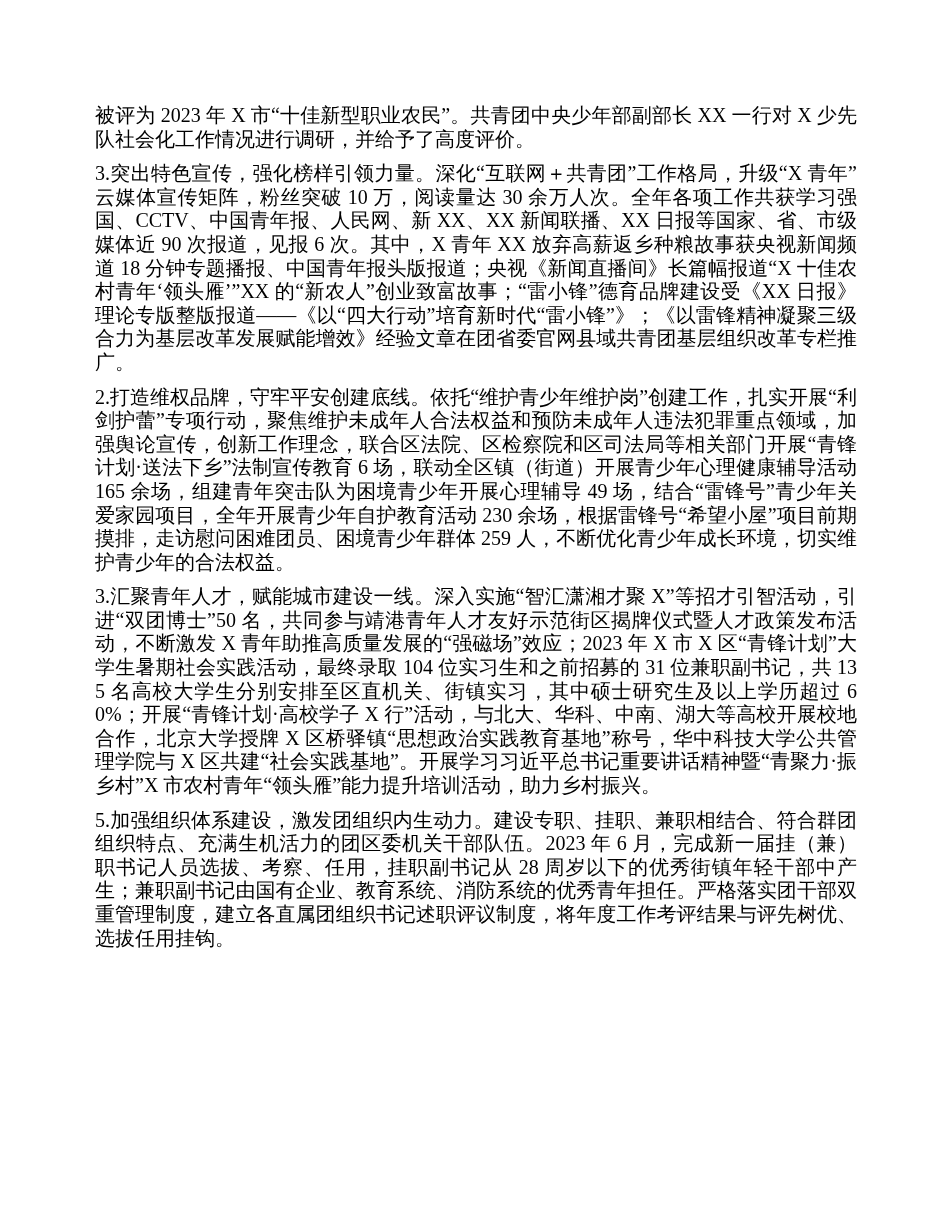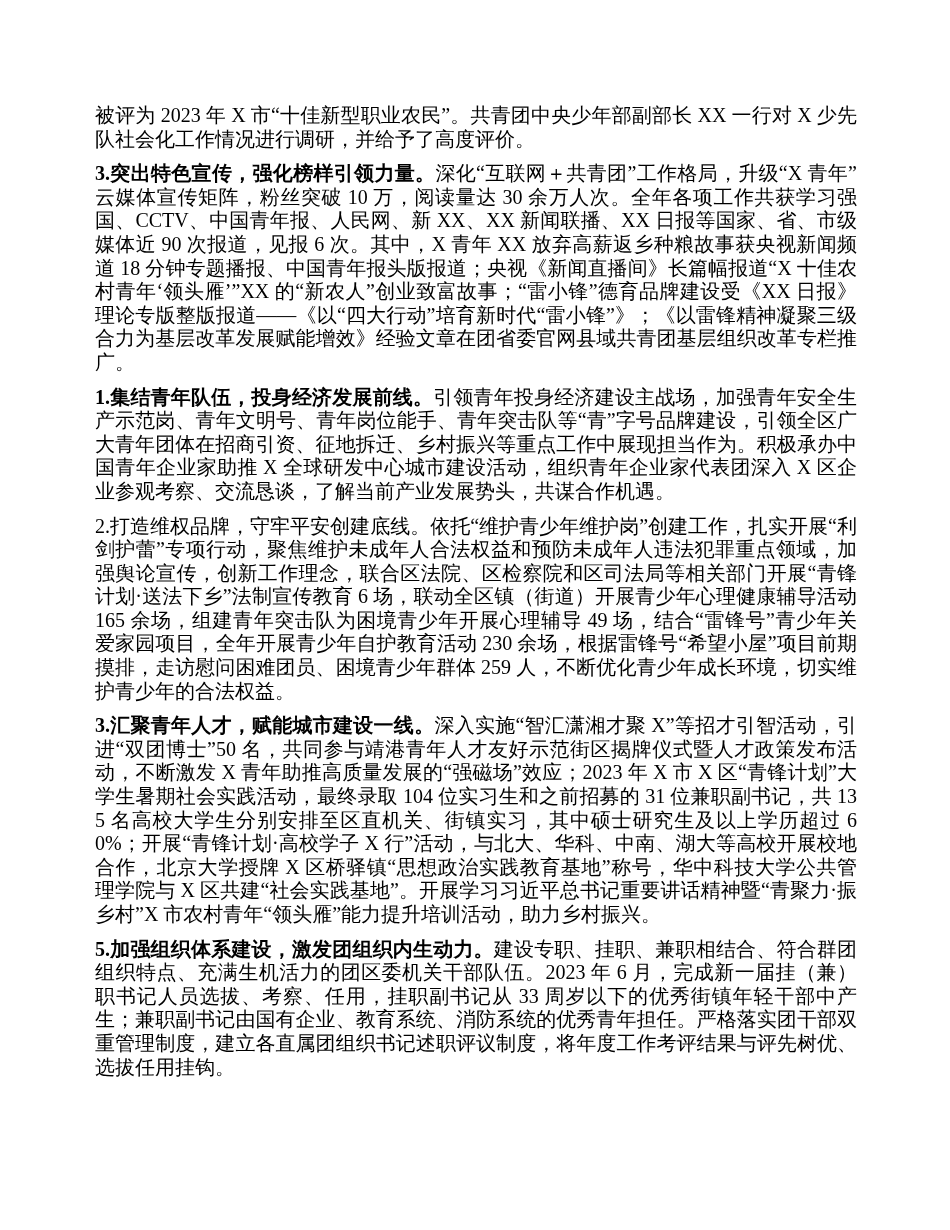--- a/index.html
+++ b/index.html
@@ -29,27 +29,26 @@
     letter-spacing: 0;
     word-break: break-all;
   }
   .blocks p.block:last-child {
     margin-bottom: 0;
   }
   .blocks p.subheading {
     text-align: left;
   }
   .run { font-weight: 400; }
-  .run.bold { font-weight: 700; }
+  .run.bold { font-weight: 400; }
 </style>
 </head>
 <body style="color: rgb(0, 0, 0); background: rgb(255, 255, 255);">
 
 <div class="page">
   <div class="blocks">
       <p class="block body"><span class="run">被评为 2023 年 X 市“十佳新型职业农民”。共青团中央少年部副部长 XX 一行对 X 少先队社会化工作情况进行调研，并给予了高度评价。</span></p>
       <p class="block body"><span class="run bold">3.突出特色宣传，强化榜样引领力量。</span><span class="run">深化“互联网＋共青团”工作格局，升级“X 青年”云媒体宣传矩阵，粉丝突破 10 万，阅读量达 30 余万人次。全年各项工作共获学习强国、CCTV、中国青年报、人民网、新 XX、XX 新闻联播、XX 日报等国家、省、市级媒体近 90 次报道，见报 6 次。其中，X 青年 XX 放弃高薪返乡种粮故事获央视新闻频道 18 分钟专题播报、中国青年报头版报道；央视《新闻直播间》长篇幅报道“X 十佳农村青年‘领头雁’”XX 的“新农人”创业致富故事；“雷小锋”德育品牌建设受《XX 日报》理论专版整版报道——《以“四大行动”培育新时代“雷小锋”》；《以雷锋精神凝聚三级合力为基层改革发展赋能增效》经验文章在团省委官网县域共青团基层组织改革专栏推广。</span></p>
-      <p class="block body"><span class="run bold">1.集结青年队伍，投身经济发展前线。</span><span class="run">引领青年投身经济建设主战场，加强青年安全生产示范岗、青年文明号、青年岗位能手、青年突击队等“青”字号品牌建设，引领全区广大青年团体在招商引资、征地拆迁、乡村振兴等重点工作中展现担当作为。积极承办中国青年企业家助推 X 全球研发中心城市建设活动，组织青年企业家代表团深入 X 区企业参观考察、交流恳谈，了解当前产业发展势头，共谋合作机遇。</span></p>
       <p class="block body"><span class="run">2.打造维权品牌，守牢平安创建底线。依托“维护青少年维护岗”创建工作，扎实开展“利剑护蕾”专项行动，聚焦维护未成年人合法权益和预防未成年人违法犯罪重点领域，加强舆论宣传，创新工作理念，联合区法院、区检察院和区司法局等相关部门开展“青锋计划·送法下乡”法制宣传教育 6 场，联动全区镇（街道）开展青少年心理健康辅导活动 165 余场，组建青年突击队为困境青少年开展心理辅导 49 场，结合“雷锋号”青少年关爱家园项目，全年开展青少年自护教育活动 230 余场，根据雷锋号“希望小屋”项目前期摸排，走访慰问困难团员、困境青少年群体 259 人，不断优化青少年成长环境，切实维护青少年的合法权益。</span></p>
       <p class="block body"><span class="run bold">3.汇聚青年人才，赋能城市建设一线。</span><span class="run">深入实施“智汇潇湘才聚 X”等招才引智活动，引进“双团博士”50 名，共同参与靖港青年人才友好示范街区揭牌仪式暨人才政策发布活动，不断激发 X 青年助推高质量发展的“强磁场”效应；2023 年 X 市 X 区“青锋计划”大学生暑期社会实践活动，最终录取 104 位实习生和之前招募的 31 位兼职副书记，共 135 名高校大学生分别安排至区直机关、街镇实习，其中硕士研究生及以上学历超过 60%；开展“青锋计划·高校学子 X 行”活动，与北大、华科、中南、湖大等高校开展校地合作，北京大学授牌 X 区桥驿镇“思想政治实践教育基地”称号，华中科技大学公共管理学院与 X 区共建“社会实践基地”。开展学习习近平总书记重要讲话精神暨“青聚力·振乡村”X 市农村青年“领头雁”能力提升培训活动，助力乡村振兴。</span></p>
-      <p class="block body"><span class="run bold">5.加强组织体系建设，激发团组织内生动力。</span><span class="run">建设专职、挂职、兼职相结合、符合群团组织特点、充满生机活力的团区委机关干部队伍。2023 年 6 月，完成新一届挂（兼）职书记人员选拔、考察、任用，挂职副书记从 33 周岁以下的优秀街镇年轻干部中产生；兼职副书记由国有企业、教育系统、消防系统的优秀青年担任。严格落实团干部双重管理制度，建立各直属团组织书记述职评议制度，将年度工作考评结果与评先树优、选拔任用挂钩。</span></p>
+      <p class="block body"><span class="run bold">5.加强组织体系建设，激发团组织内生动力。</span><span class="run">建设专职、挂职、兼职相结合、符合群团组织特点、充满生机活力的团区委机关干部队伍。2023 年 6 月，完成新一届挂（兼）职书记人员选拔、考察、任用，挂职副书记从 28 周岁以下的优秀街镇年轻干部中产生；兼职副书记由国有企业、教育系统、消防系统的优秀青年担任。严格落实团干部双重管理制度，建立各直属团组织书记述职评议制度，将年度工作考评结果与评先树优、选拔任用挂钩。</span></p>
     </div>
 </div>
 
 </body></html>

